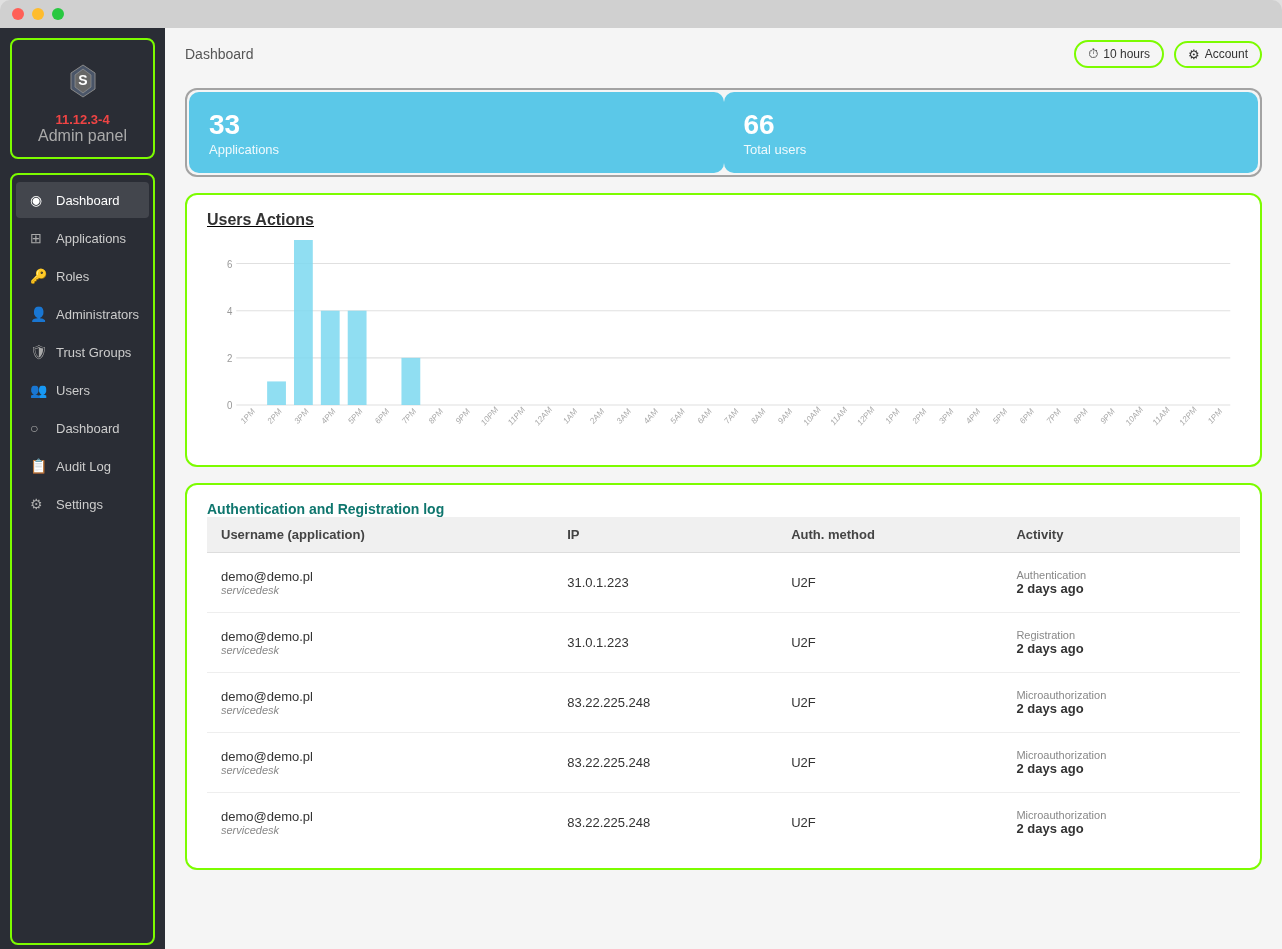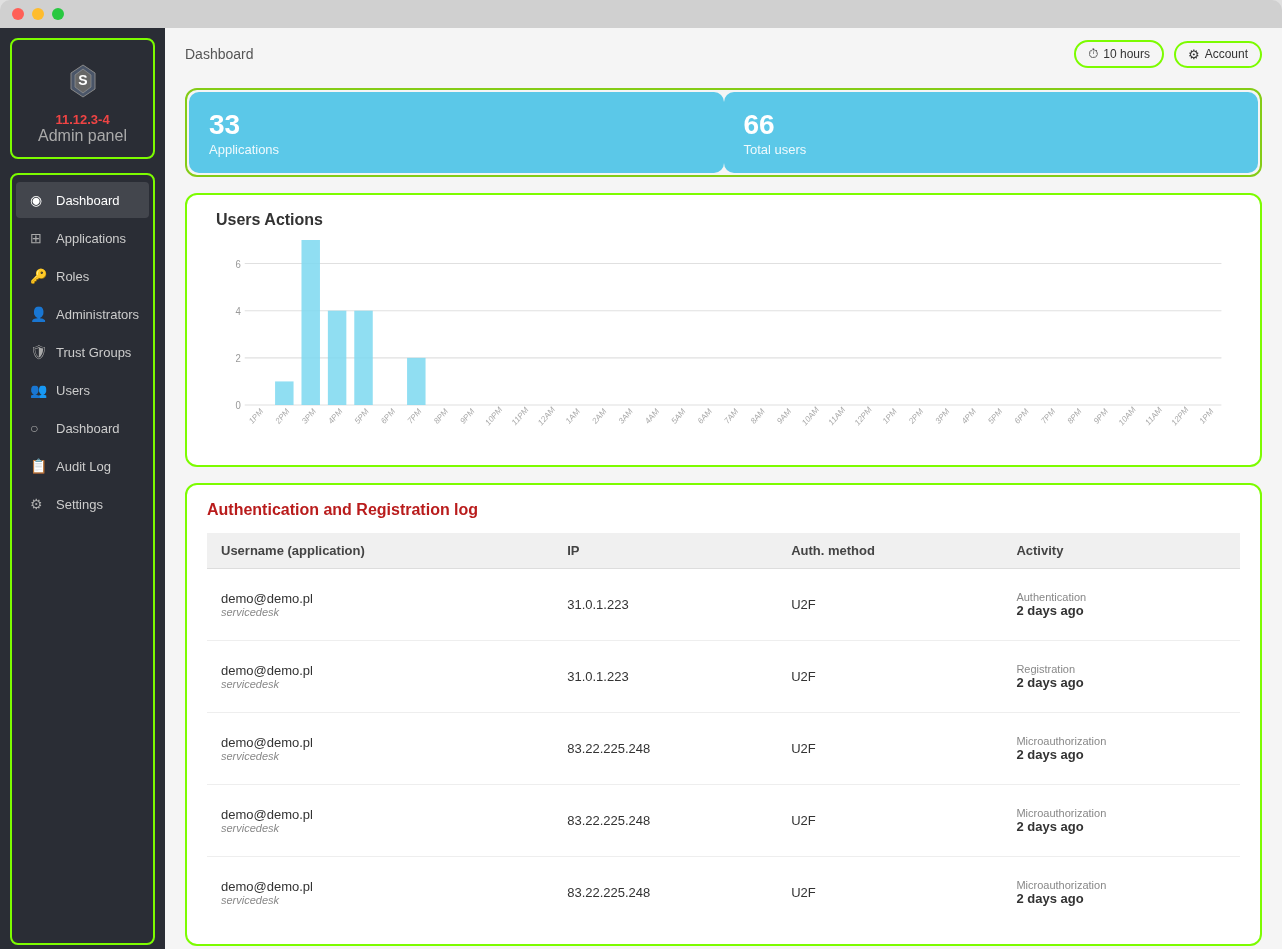--- a/index.html
+++ b/index.html
@@ -132,21 +132,21 @@
     }
     .content-area {
       padding: 8px 20px 20px;
       display: flex;
       flex-direction: column;
       gap: 16px;
     }
     
     .stats-row {
       display: flex;
-      border: 2px solid #84cc16;
+      border: 2px solid #a3a3a3;
       border-radius: 12px;
       padding: 2px;
       background: transparent;
     }
     .stat-card {
       flex: 1;
       background: #5bc8e8;
       border-radius: 10px;
       padding: 16px 20px;
       color: white;
@@ -158,21 +158,22 @@
     }
     .stat-label {
       font-size: 13px;
       opacity: 0.9;
     }
     
     .chart-section {
       background: white;
       border: 2px solid #7cfc00;
       border-radius: 12px;
-      padding: 16px 29px;
+      padding: 16px 20px;
+      text-decoration: underline;
     }
     .chart-title {
       font-size: 16px;
       font-weight: 600;
       color: #333;
     }
     .chart-subtitle {
       font-size: 11px;
       color: #999;
       margin-top: 2px;
@@ -188,40 +189,39 @@
       height: 100%;
     }
     
     .log-section {
       background: white;
       border: 2px solid #7cfc00;
       border-radius: 12px;
       padding: 16px 20px;
     }
     .log-title {
-      font-size: 16px;
+      font-size: 14px;
       font-weight: 600;
-      color: #b91c1c;
-      margin-bottom: 14px;
+      color: #0f766e;
     }
     .log-table {
       width: 100%;
       border-collapse: collapse;
       font-size: 13px;
     }
     .log-table th {
       background: #f0f0f0;
       padding: 10px 14px;
       text-align: left;
       font-weight: 600;
       color: #444;
       border-bottom: 1px solid #ddd;
     }
     .log-table td {
-      padding: 22px 14px;
+      padding: 16px 14px;
       border-bottom: 1px solid #eee;
       color: #333;
       vertical-align: middle;
     }
     .log-table tr:last-child td { border-bottom: none; }
     .td-user { color: #333; }
     .td-app { font-size: 11px; color: #888; font-style: italic; }
     .activity-type { font-size: 11px; color: #888; }
     .activity-time { font-weight: 700; }
   </style>

